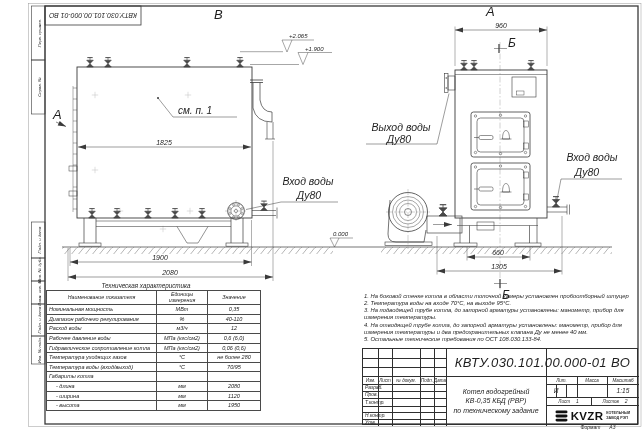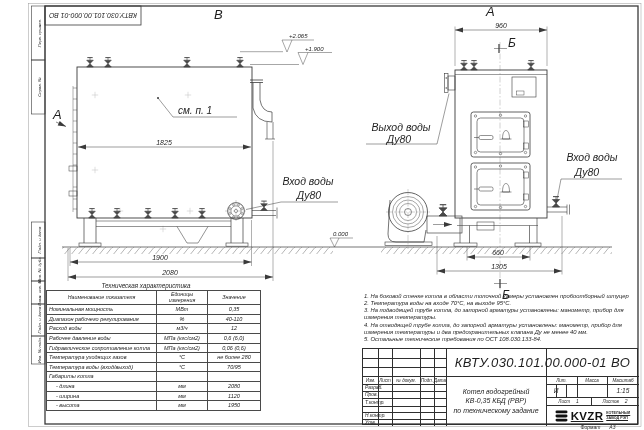--- a/index.html
+++ b/index.html
@@ -27,21 +27,21 @@
   #tb{position:absolute;left:362px;top:348px;width:276px;height:77px;
       border:1.2px solid #2f2f2f;box-sizing:border-box;font-style:italic;}
   #tb .vl{position:absolute;width:0.7px;background:#2f2f2f;}
   #tb .hl{position:absolute;height:0.7px;background:#2f2f2f;}
   #tb .cell{position:absolute;display:flex;align-items:center;justify-content:center;}
   #tb .docnum{font-size:13px;letter-spacing:.4px;}
   #tb .h5{font-size:4.5px;} .h6{font-size:5px;}
   #tb .rowlab{justify-content:flex-start;padding-left:2px;font-size:4.9px;}
   #tb .prod{flex-direction:column;font-size:7px;line-height:9.3px;text-align:center;}
   #tb .val{font-size:6.6px;}
-  #tb .logo{gap:3px;font-style:normal;text-decoration:underline;}
+  #tb .logo{gap:3px;font-style:normal;}
   #tb .brand{font-weight:bold;font-size:11.5px;letter-spacing:.3px;color:#101010;}
   #tb .brandsub{display:flex;flex-direction:column;font-size:3.7px;font-weight:bold;
       line-height:4.3px;color:#2a2a2a;}
   #fmt{position:absolute;left:556px;top:424px;width:84px;text-align:center;
        font-size:5px;font-style:italic;display:flex;justify-content:center;gap:9px;}
 </style>
 </head>
 <body>
 
 <div id="sheet">

